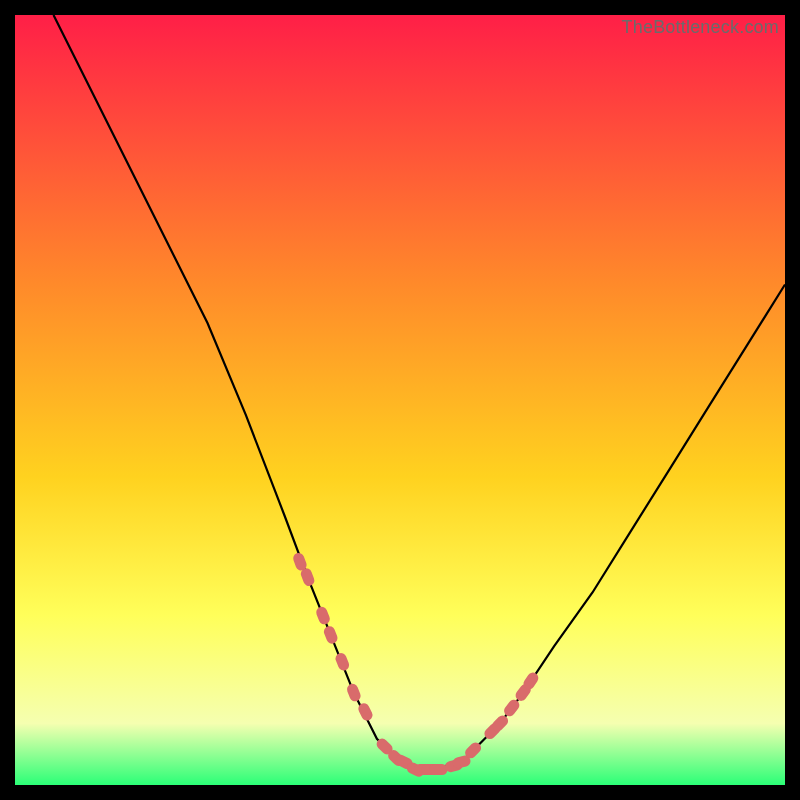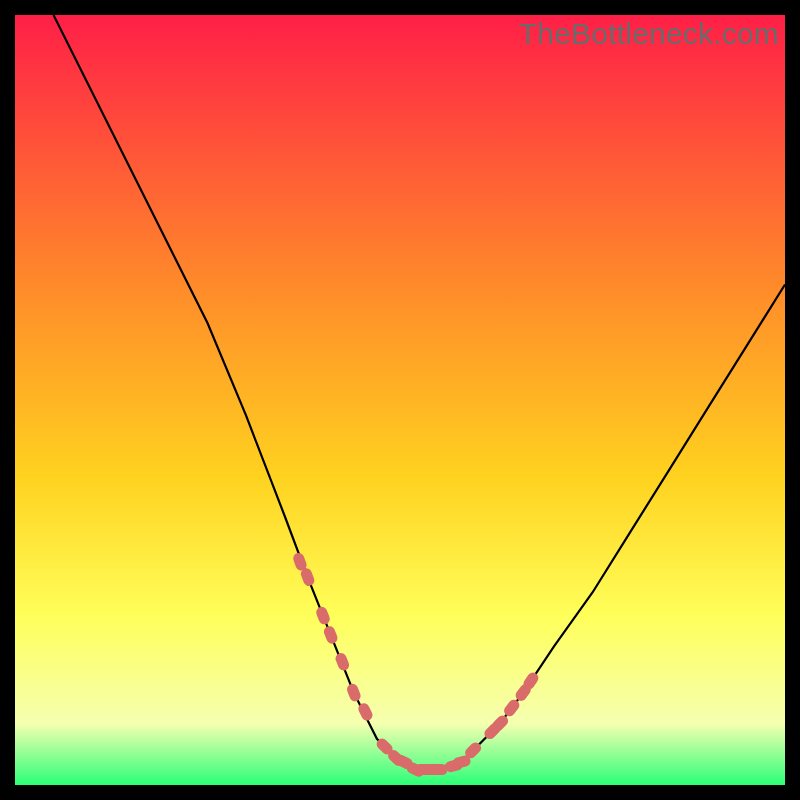--- a/index.html
+++ b/index.html
@@ -24,21 +24,21 @@
     left: 0;
     top: 0;
     width: 770px;
     height: 770px;
   }
   .watermark {
     position: absolute;
     top: 2px;
     right: 6px;
     color: #6b6b6b;
-    font-size: 30px;
+    font-size: 18px;
     letter-spacing: 0.2px;
     font-weight: 400;
     text-align: center;
   }
   svg {
     position: absolute;
     left: 0;
     top: 0;
   }
 </style>

